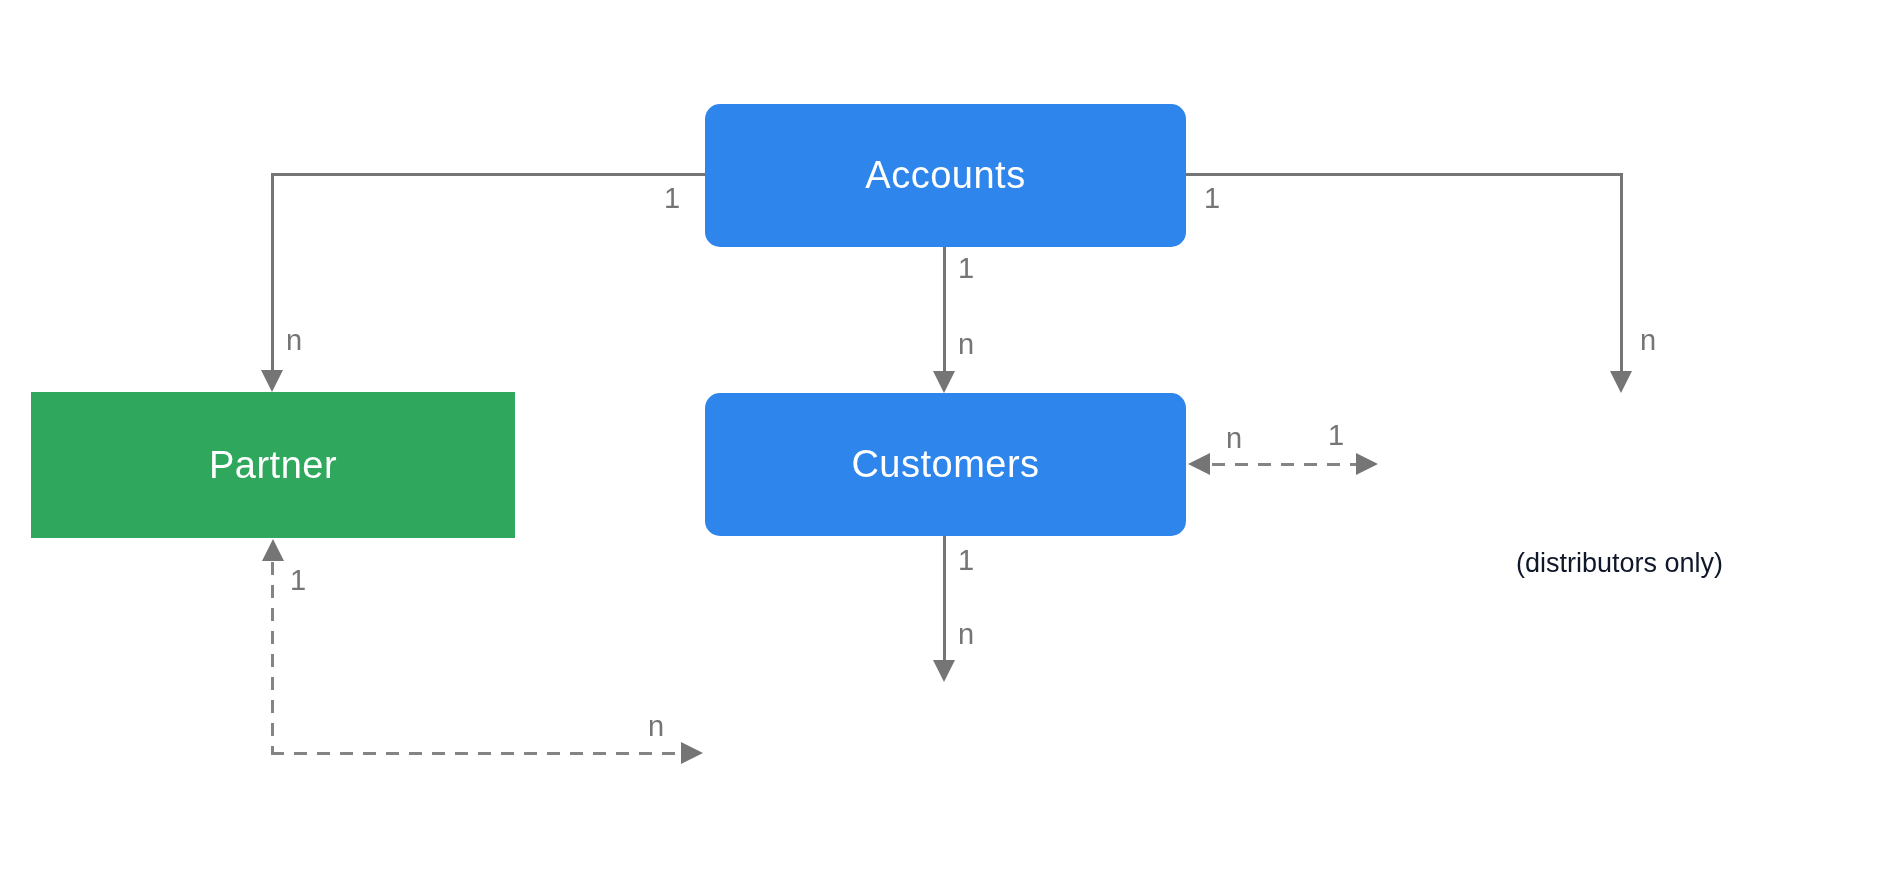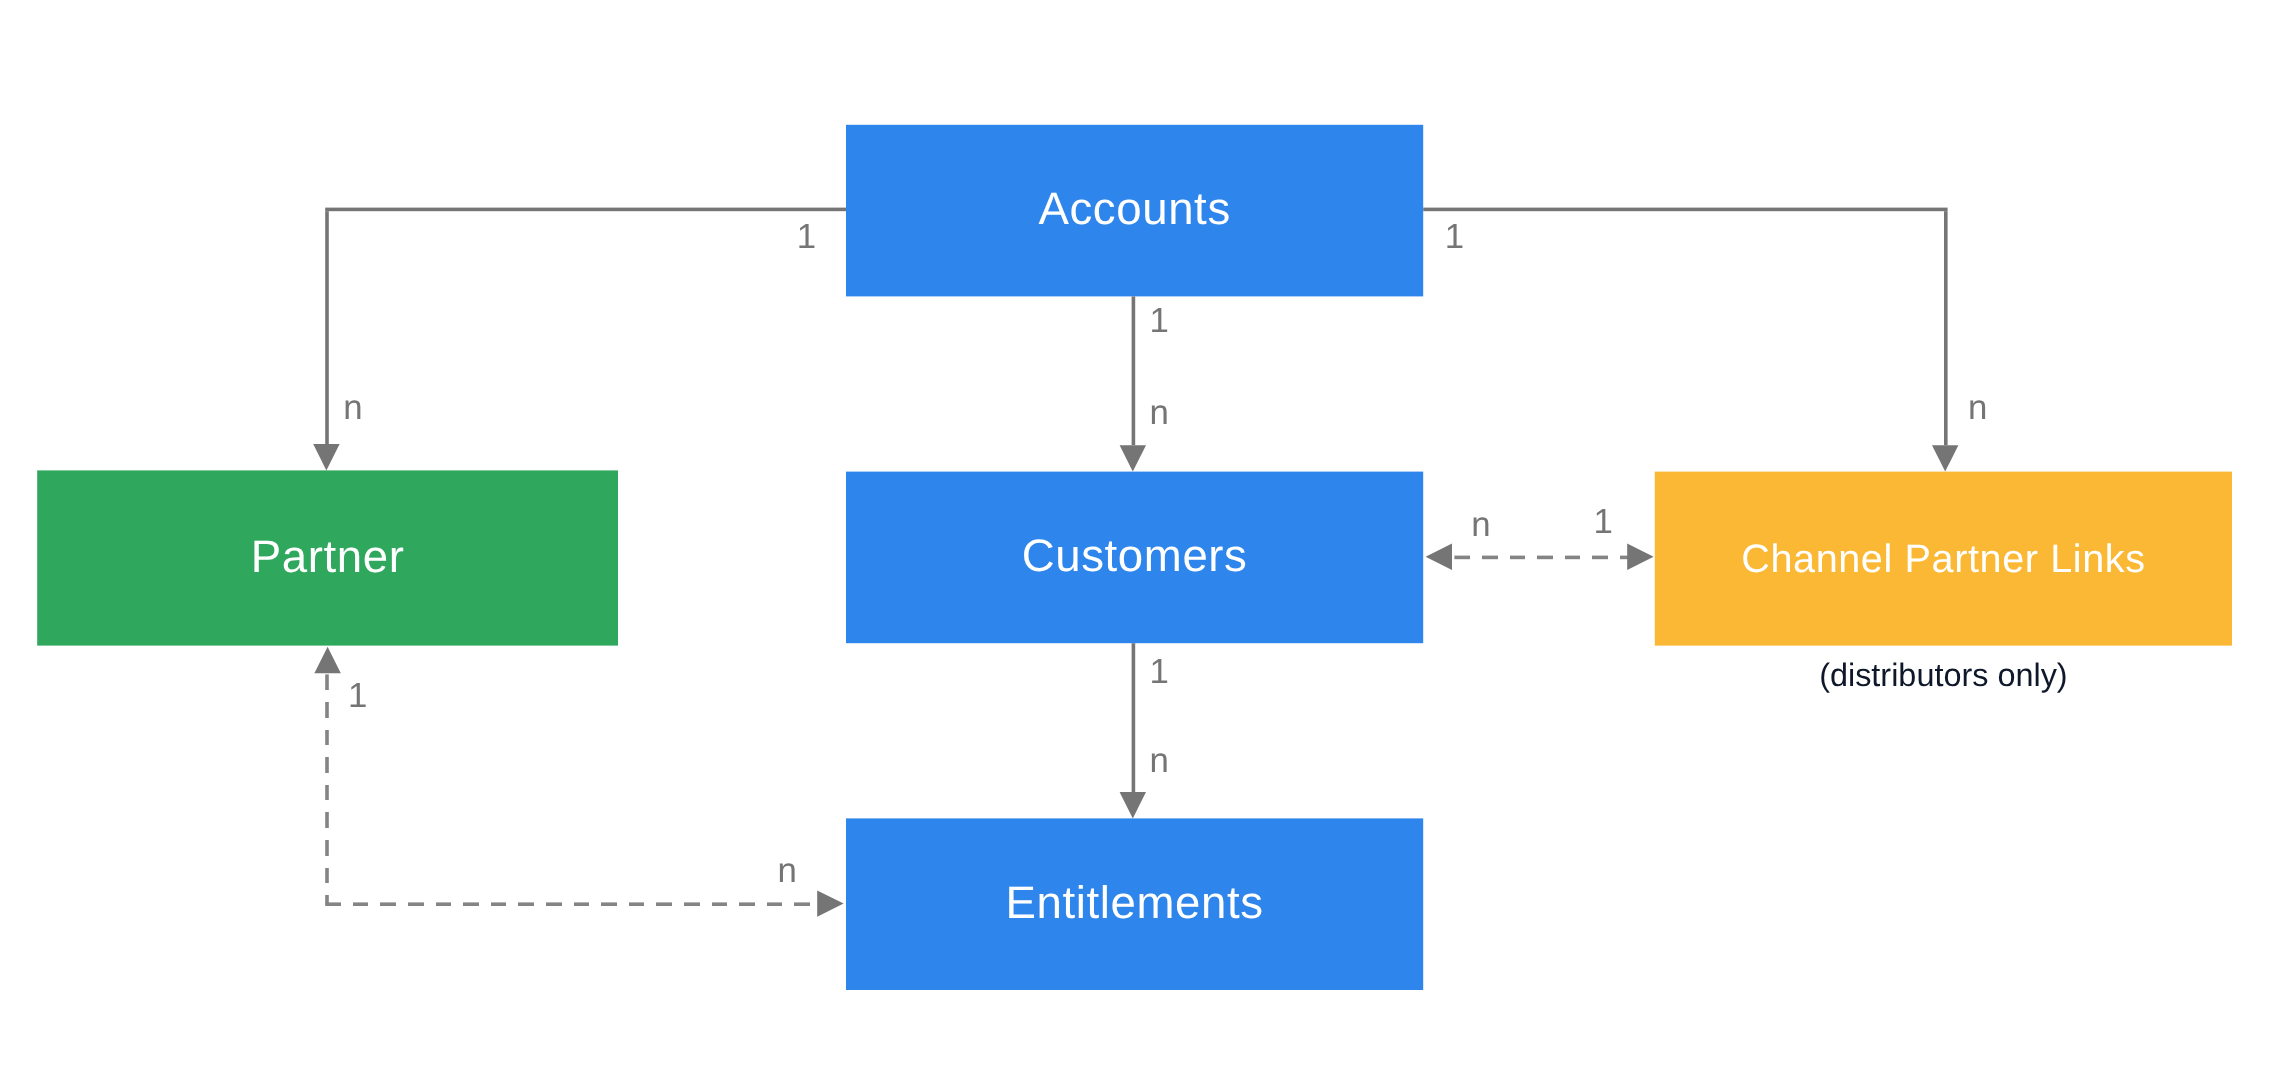--- a/index.html
+++ b/index.html
@@ -19,21 +19,21 @@
   
   .node {
     position: absolute;
     display: flex;
     align-items: center;
     justify-content: center;
     color: #ffffff;
     font-size: 38px;
     letter-spacing: 0.5px;
   }
-  .node-blue   { background: #2E85EC; }
+  .node-blue   { background: #2E85EC; border-radius: 15px; }
   .node-green  { background: #2FA75C; }
   .node-orange { background: #FBB834; font-size: 33px; }
 
   #node-accounts     { left: 705px;  top: 104px; width: 481px; height: 143px; }
   #node-offers       { left: 31px;   top: 392px; width: 484px; height: 146px; }
   #node-customers    { left: 705px;  top: 393px; width: 481px; height: 143px; }
   #node-cpl          { left: 1379px; top: 393px; width: 481px; height: 145px; }
   #node-entitlements { left: 705px;  top: 682px; width: 481px; height: 143px; }
 
   #cpl-note {
@@ -147,29 +147,23 @@
   </div>
 
   <div class="node node-green" id="node-offers">
     <span>Partner</span>
   </div>
 
   <div class="node node-blue" id="node-customers">
     <span>Customers</span>
   </div>
 
-  <div class="node node-orange" id="node-cpl">
-    <span>Channel Partner Links</span>
-  </div>
 
   <div id="cpl-note">(distributors only)</div>
 
-  <div class="node node-blue" id="node-entitlements">
-    <span>Entitlements</span>
-  </div>
 
   <div class="hline" id="e1-h"></div>
   <div class="vline" id="e1-v"></div>
   <div class="arr arr-down" id="e1-a"></div>
   <span class="card" id="e1-1">1</span>
   <span class="card" id="e1-n">n</span>
 
   <div class="vline" id="e2-v"></div>
   <div class="arr arr-down" id="e2-a"></div>
   <span class="card" id="e2-1">1</span>

